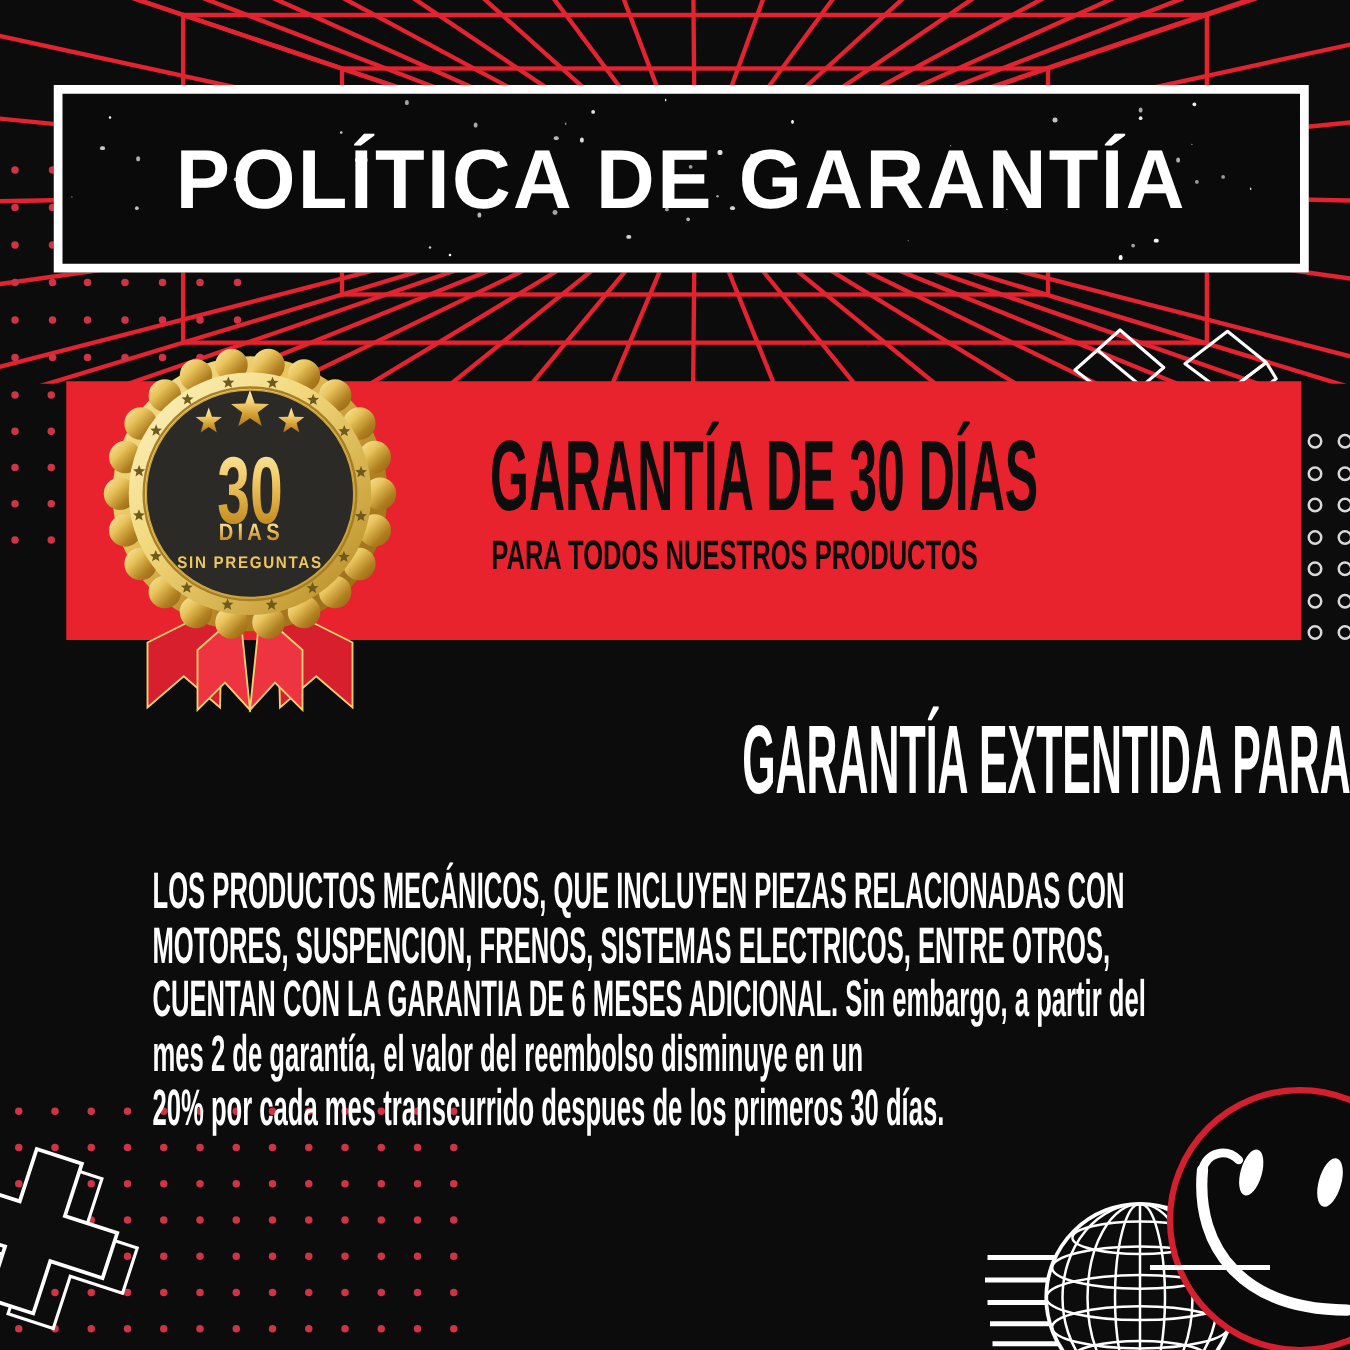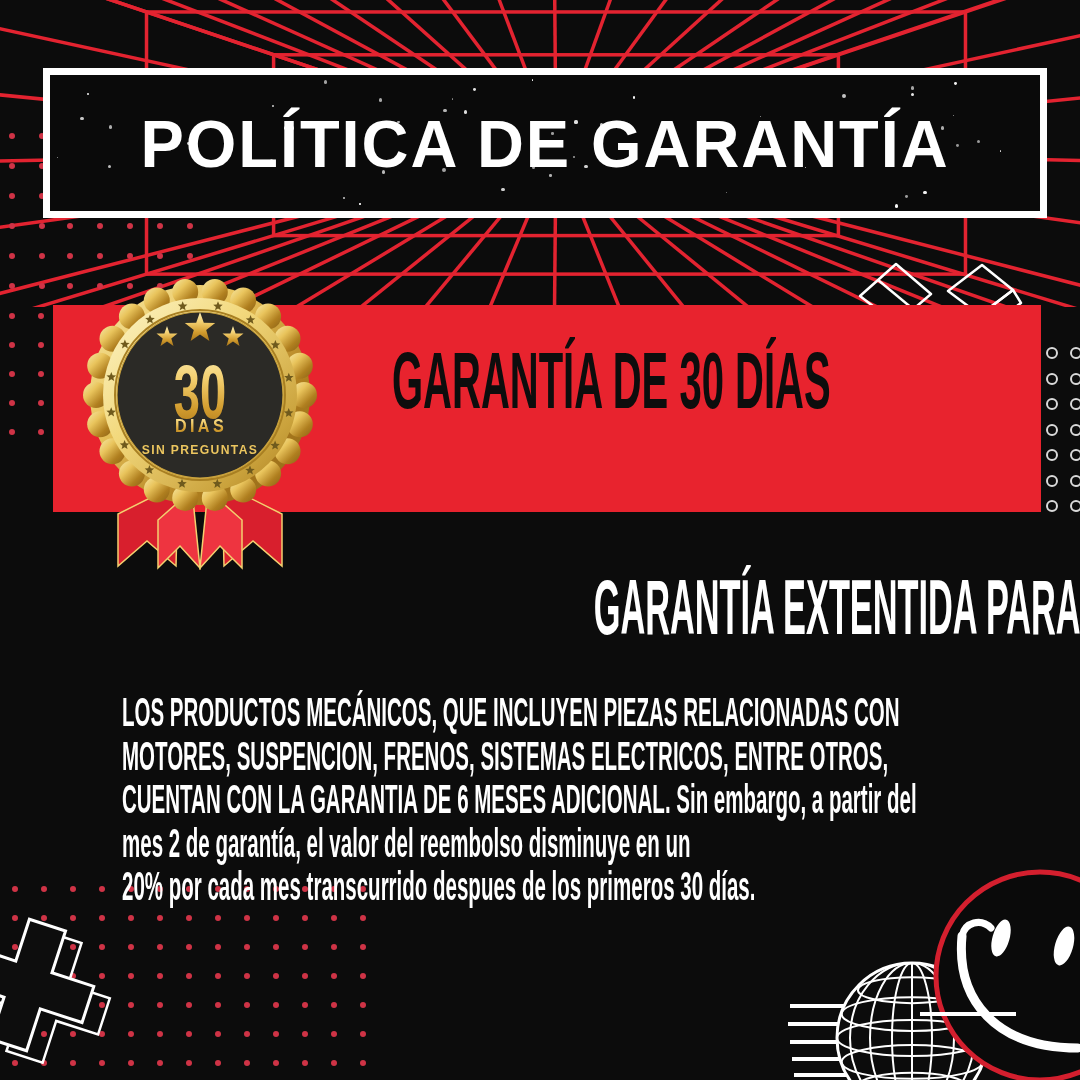--- a/index.html
+++ b/index.html
@@ -311,20 +311,23 @@
       <div class="speck" style="left: 499.07px; top: 99.4005px; width: 2.68457px; height: 2.68457px; opacity: 0.681227;"></div>
       <div class="speck" style="left: 30.3684px; top: 41.6534px; width: 3.25264px; height: 3.25264px; opacity: 0.770846;"></div>
       <div class="speck" style="left: 709.857px; top: 40.654px; width: 1.60827px; height: 1.60827px; opacity: 0.617857;"></div>
       <div class="speck" style="left: 423.442px; top: 13.4893px; width: 2.97872px; height: 2.97872px; opacity: 0.886441;"></div>
     </div>
 
   <div id="red-banner"></div>
   <div id="banner-headline">
     <span>GARANTÍA DE 30 DÍAS</span>
   </div>
+  <div id="banner-subheadline">
+    <span>PARA TODOS NUESTROS PRODUCTOS</span>
+  </div>
 
   <svg id="badge-svg" width="240" height="300" viewBox="0 0 240 300">
     <defs>
       <linearGradient id="gOuter" x1="0" y1="0" x2="1" y2="1">
         <stop offset="0" stop-color="#f7e9a8"></stop>
           <stop offset=".35" stop-color="#e9c45c"></stop>
         <stop offset=".7" stop-color="#b07f1f"></stop>
           <stop offset="1" stop-color="#8a6116"></stop>
       </linearGradient>
       <linearGradient id="gRing" x1="0" y1="0" x2="1" y2="1">

